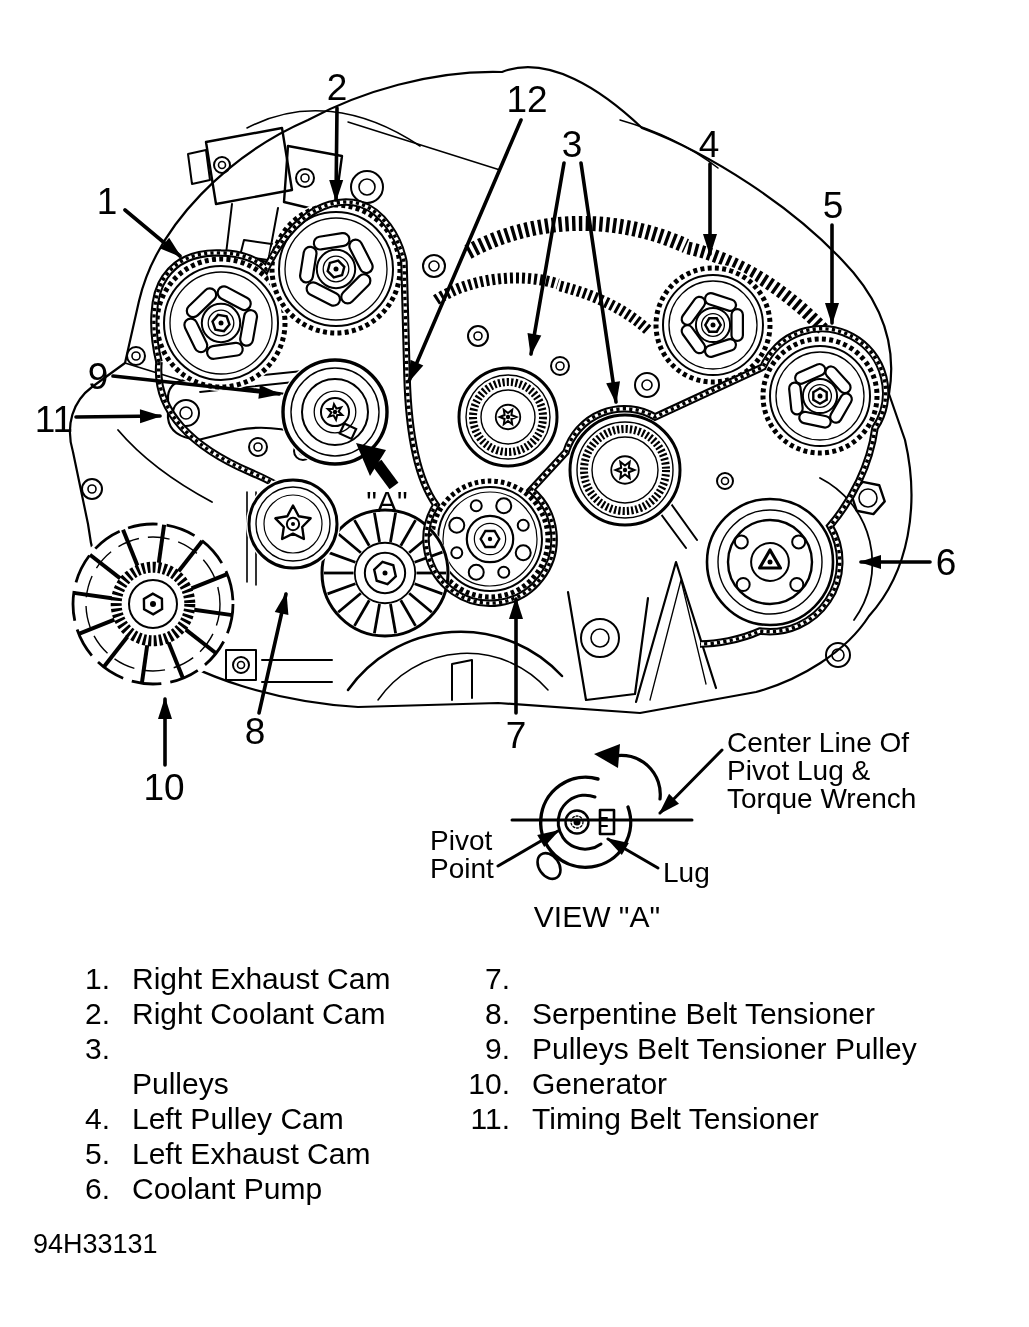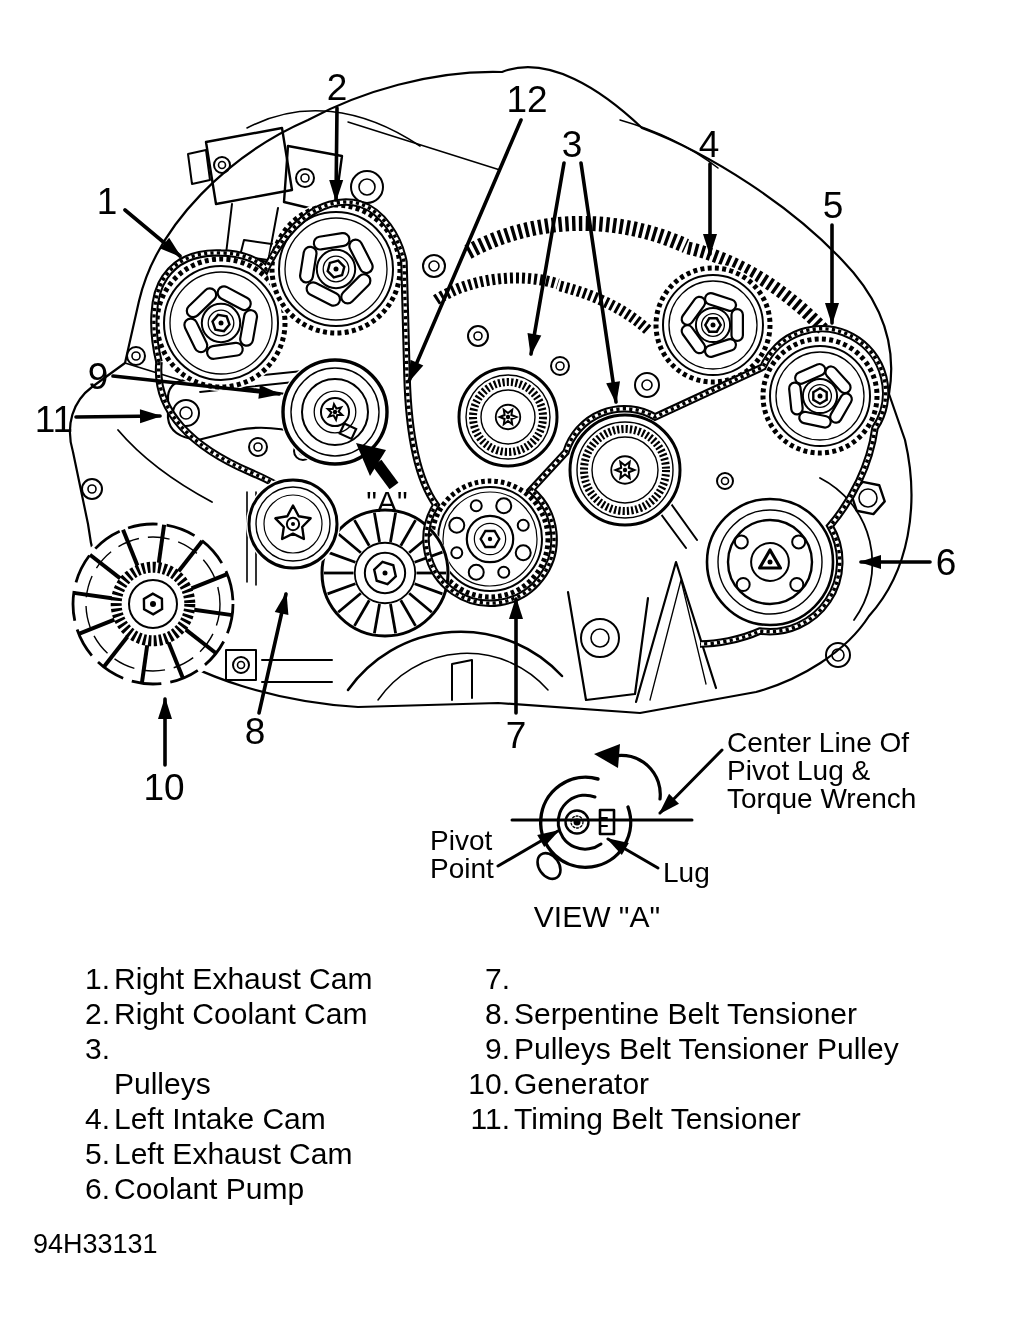--- a/index.html
+++ b/index.html
@@ -11,21 +11,21 @@
   .va{font-size:28px;}
   .vacap{font-size:30px;}
   .figid{font-size:27px;}
   .legend{position:absolute;top:961px;left:0;width:1029px;font-size:30px;line-height:35px;}
   .col{position:absolute;top:0;}
   .colL{left:83px;}
   .colR{left:464px;}
   .lg-row{display:flex;}
   .lg-num{flex:none;width:27px;text-align:right;}
   .colR .lg-num{width:46px;}
-  .lg-txt{margin-left:4px;white-space:nowrap;}
+  .lg-txt{margin-left:22px;white-space:nowrap;}
 </style>
 </head>
 <body>
 
 <div id="stage">
 
 <svg id="art" width="1029" height="1327" viewBox="0 0 1029 1327">
   <defs>
     <marker id="ah" markerUnits="userSpaceOnUse" markerWidth="24" markerHeight="18" refX="21" refY="8" orient="auto">
       <path d="M1,1 L23,8 L1,15 Z" fill="#000"></path>
@@ -381,21 +381,21 @@
         </div>
     <div class="lg-row">
           <span class="lg-num">3.</span>
         </div>
     <div class="lg-row">
           <span class="lg-num"></span>
           <span class="lg-txt">Pulleys</span>
         </div>
     <div class="lg-row">
           <span class="lg-num">4.</span>
-          <span class="lg-txt">Left Intake Cam</span>
+          <span class="lg-txt">Left Pulley Cam</span>
         </div>
     <div class="lg-row">
           <span class="lg-num">5.</span>
           <span class="lg-txt">Left Exhaust Cam</span>
         </div>
     <div class="lg-row">
           <span class="lg-num">6.</span>
           <span class="lg-txt">Coolant Pump</span>
         </div>
   </div>

